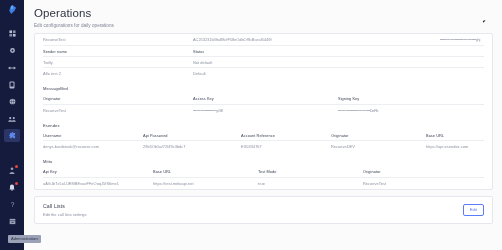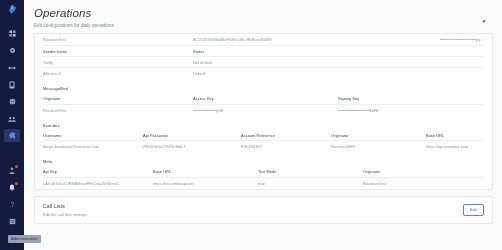--- a/index.html
+++ b/index.html
@@ -56,21 +56,21 @@
 
   
   .main {
     flex: 1 1 auto; height: 250px;
     background: #fbfbfc;
     padding: 7px 9px 0 10px;
     overflow: hidden;
   }
   .page-title {
     font-size: 11.5px; color: #2e3440; font-weight: 400;
-    letter-spacing: .1px; line-height: 13px; font-style: italic;
+    letter-spacing: .1px; line-height: 13px;
   }
   .page-sub {
     font-size: 4.6px; color: #7d8494; margin-top: 2.5px; margin-bottom: 5.5px;
     letter-spacing: .05px;
   }
 
   .card {
     background: #ffffff;
     border: 1px solid #e6e8ed;
     border-radius: 2px;

